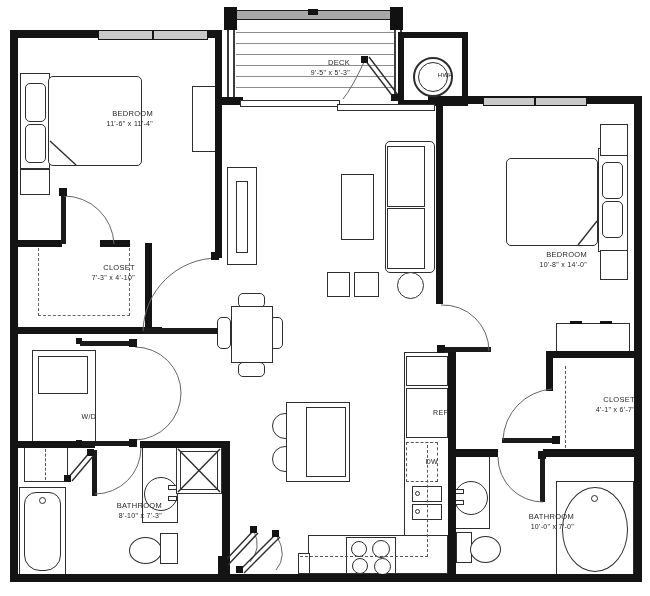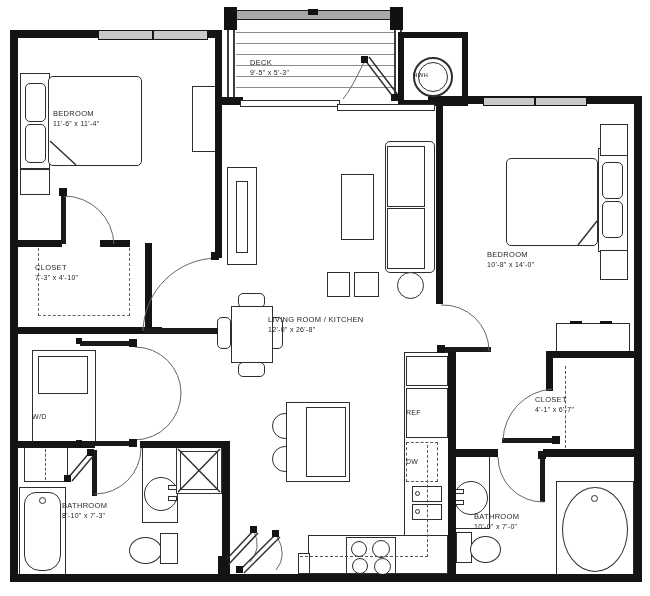--- a/index.html
+++ b/index.html
@@ -3,21 +3,21 @@
 <meta charset="utf-8">
 <style>
   html,body{margin:0;padding:0;background:#fff}
   #plan{position:relative;width:650px;height:596px;background:#fff;overflow:hidden;
         font-family:"Liberation Sans",sans-serif}
   .w{position:absolute;background:#141414}
   .dp{position:absolute;background:#1a1a1a}
   .f{position:absolute;background:#fff;border:1px solid #2e2e2e;box-sizing:border-box}
   .rf{border-radius:5px}
   .circ{border-radius:50%}
-  .lbl{position:absolute;text-align:left;color:#1f1f1f;font-size:7.5px;line-height:1.3;
+  .lbl{position:absolute;text-align:right;color:#1f1f1f;font-size:7.5px;line-height:1.3;
        letter-spacing:.3px;white-space:nowrap}
   .lbl .d{font-size:7px;display:block}
   .lbl .n{display:block}
   .dashv{position:absolute;border-left:1px dashed #555}
   .dashh{position:absolute;border-top:1px dashed #555}
   .rod{position:absolute;border-left:1px dashed #666;border-right:1px dashed #666;border-bottom:1px dashed #666;box-sizing:border-box}
   .win{position:absolute;background:#c9c9c9;border:1px solid #161616;box-sizing:border-box}
   .windiv{position:absolute;background:#161616}
   .deckfloor{position:absolute;background:repeating-linear-gradient(to bottom,#fff 0 10px,#8d8d8d 10px 11px)}
   .rail{position:absolute;background:#a8a8a8;border:1px solid #1c1c1c;box-sizing:border-box}
@@ -217,24 +217,20 @@
     <span class="d">9'-5" x 5'-3"</span>
   </div>
   <div class="lbl" style="left:53px;top:109px;width:100px">
     <span class="n">BEDROOM</span>
     <span class="d">11'-6" x 11'-4"</span>
   </div>
   <div class="lbl" style="left:35px;top:263px;width:100px">
     <span class="n">CLOSET</span>
     <span class="d">7'-3" x 4'-10"</span>
   </div>
-  <div class="lbl" style="left:268px;top:315px;width:140px">
-    <span class="n">LIVING ROOM / KITCHEN</span>
-    <span class="d">12'-0" x 26'-8"</span>
-  </div>
   <div class="lbl" style="left:487px;top:250px;width:100px">
     <span class="n">BEDROOM</span>
     <span class="d">10'-8" x 14'-0"</span>
   </div>
   <div class="lbl" style="left:535px;top:395px;width:100px">
     <span class="n">CLOSET</span>
     <span class="d">4'-1" x 6'-7"</span>
   </div>
   <div class="lbl" style="left:62px;top:501px;width:100px">
     <span class="n">BATHROOM</span>

